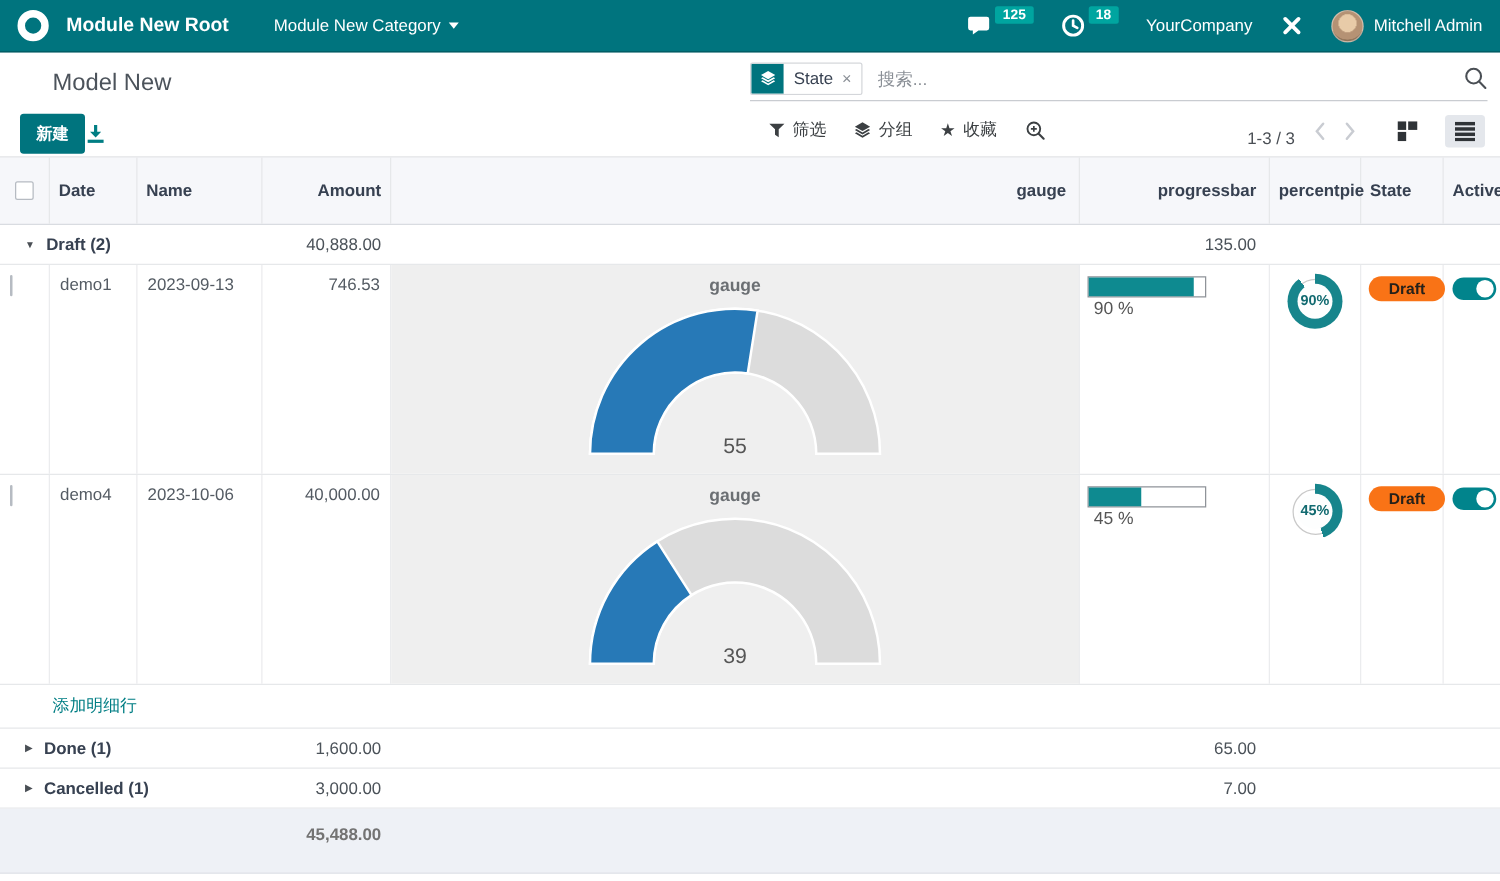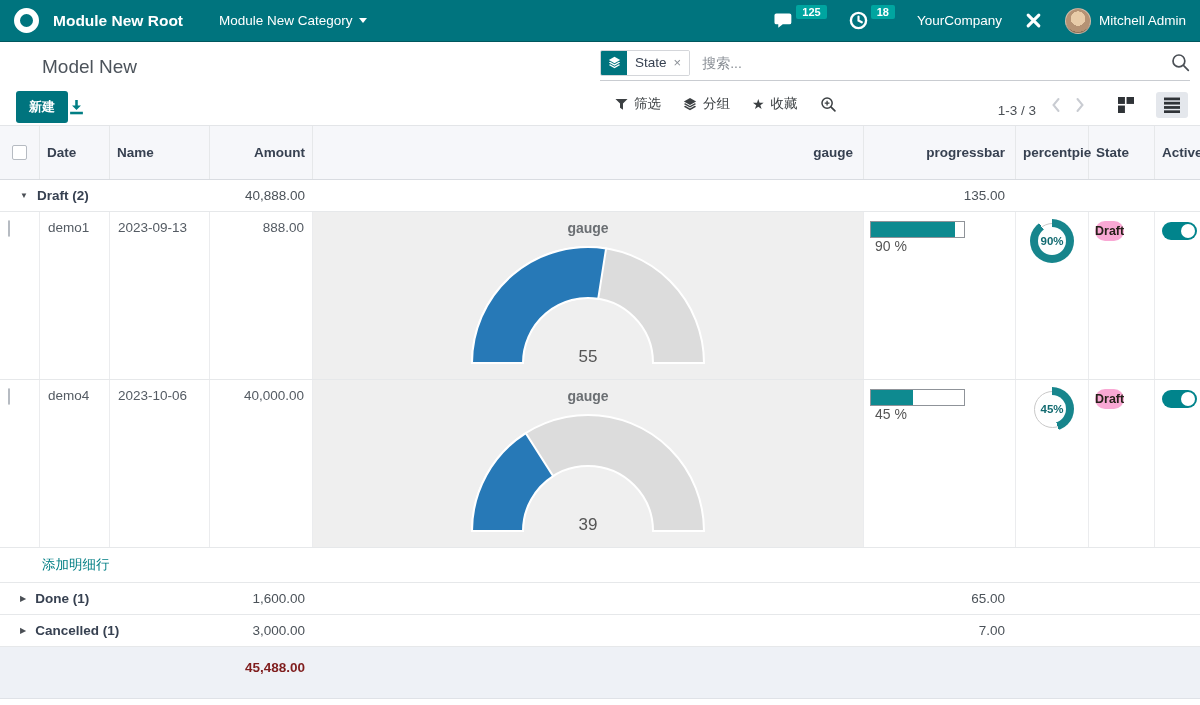--- a/index.html
+++ b/index.html
@@ -81,33 +81,33 @@
   .progress-label { margin-left:5px; font-size:14px; color:#555; flex:1; text-align:right; padding-right:11px; }
 
   .pie-cell { display:flex; justify-content:center; padding-top:7px; }
   .pie { position:relative; width:44px; height:44px; }
   .pie-ring { position:absolute; inset:3.5px; border:1px solid #c9c9c9; border-radius:50%; }
   .pie-arc { position:absolute; inset:0; border-radius:50%; }
   .pie-center { position:absolute; inset:8px; border-radius:50%; background:#fdfefe;
     display:flex; align-items:center; justify-content:center; font-size:11.5px; font-weight:700; color:#116a70; }
 
   .state-cell { padding:9px 0 0 6px; }
-  .badge-state { display:inline-block; background:#f9a8d4; color:#26211a; font-size:12.5px; font-weight:700;
-    padding:3px 0; border-radius:12px; }
+  .badge-state { display:inline-block; background:#f97316; color:#26211a; font-size:12.5px; font-weight:700;
+    padding:3px 16px; border-radius:12px; }
   .active-cell { padding:10px 0 0 7px; }
   .toggle { width:35px; height:18px; border-radius:10px; background:#8b9299; position:relative; cursor:pointer; }
   .toggle.on { background:#01848c; }
   .toggle .knob { position:absolute; top:2px; width:14px; height:14px; border-radius:50%; background:#fff; }
   .toggle.on .knob { right:2px; }
 
   .addline-row { height:35px; border-bottom:1px solid #e6e8ea; display:flex; align-items:center; }
   .addline-link { margin-left:42px; font-size:13.5px; color:#017e84; cursor:pointer; }
 
   .footer-row { height:52px; background:#eef1f6; border-bottom:1px solid #dfe2e7; align-items:start; }
-  .footer-total { grid-column:4; text-align:right; padding:13px 8px 0 0; font-size:13.5px; font-weight:700; color:#7f1d1d; }
+  .footer-total { grid-column:4; text-align:right; padding:13px 8px 0 0; font-size:13.5px; font-weight:700; color:#737373; }
 
   .icon-teal { color:#017e84; }
   .icon-dark { color:#3c4043; }
   svg { display:block; }
 </style>
 </head>
 <body>
 
 <header class="navbar">
   <div class="logo"></div>
@@ -248,21 +248,21 @@
       <span>Draft (2)</span>
     </div>
     <div class="group-amount">40,888.00</div>
     <div class="group-prog">135.00</div>
   </div>
 
   <div class="grid data-row">
     <div class="cell cell-cb"><span class="checkbox"></span></div>
     <div class="cell">demo1</div>
     <div class="cell">2023-09-13</div>
-    <div class="cell cell-amount">888.00</div>
+    <div class="cell cell-amount">746.53</div>
     <div class="gauge-cell">
       <div class="gauge-title">gauge</div>
       <div class="gauge-wrap">
         <svg width="240" height="124" viewBox="0 0 240 124">
             <path d="M4.0 120.0 A116 116 0 0 1 236.0 120.0 L185.0 120.0 A65 65 0 0 0 55.0 120.0 Z" fill="#dcdcdc" stroke="#fff" stroke-width="2"></path>
             <path d="M4.0 120.0 A116 116 0 0 1 138.1 5.4 L130.2 55.8 A65 65 0 0 0 55.0 120.0 Z" fill="#2779b7" stroke="#fff" stroke-width="2"></path>
           </svg>
         <div class="gauge-value">55</div>
       </div>
     </div>

